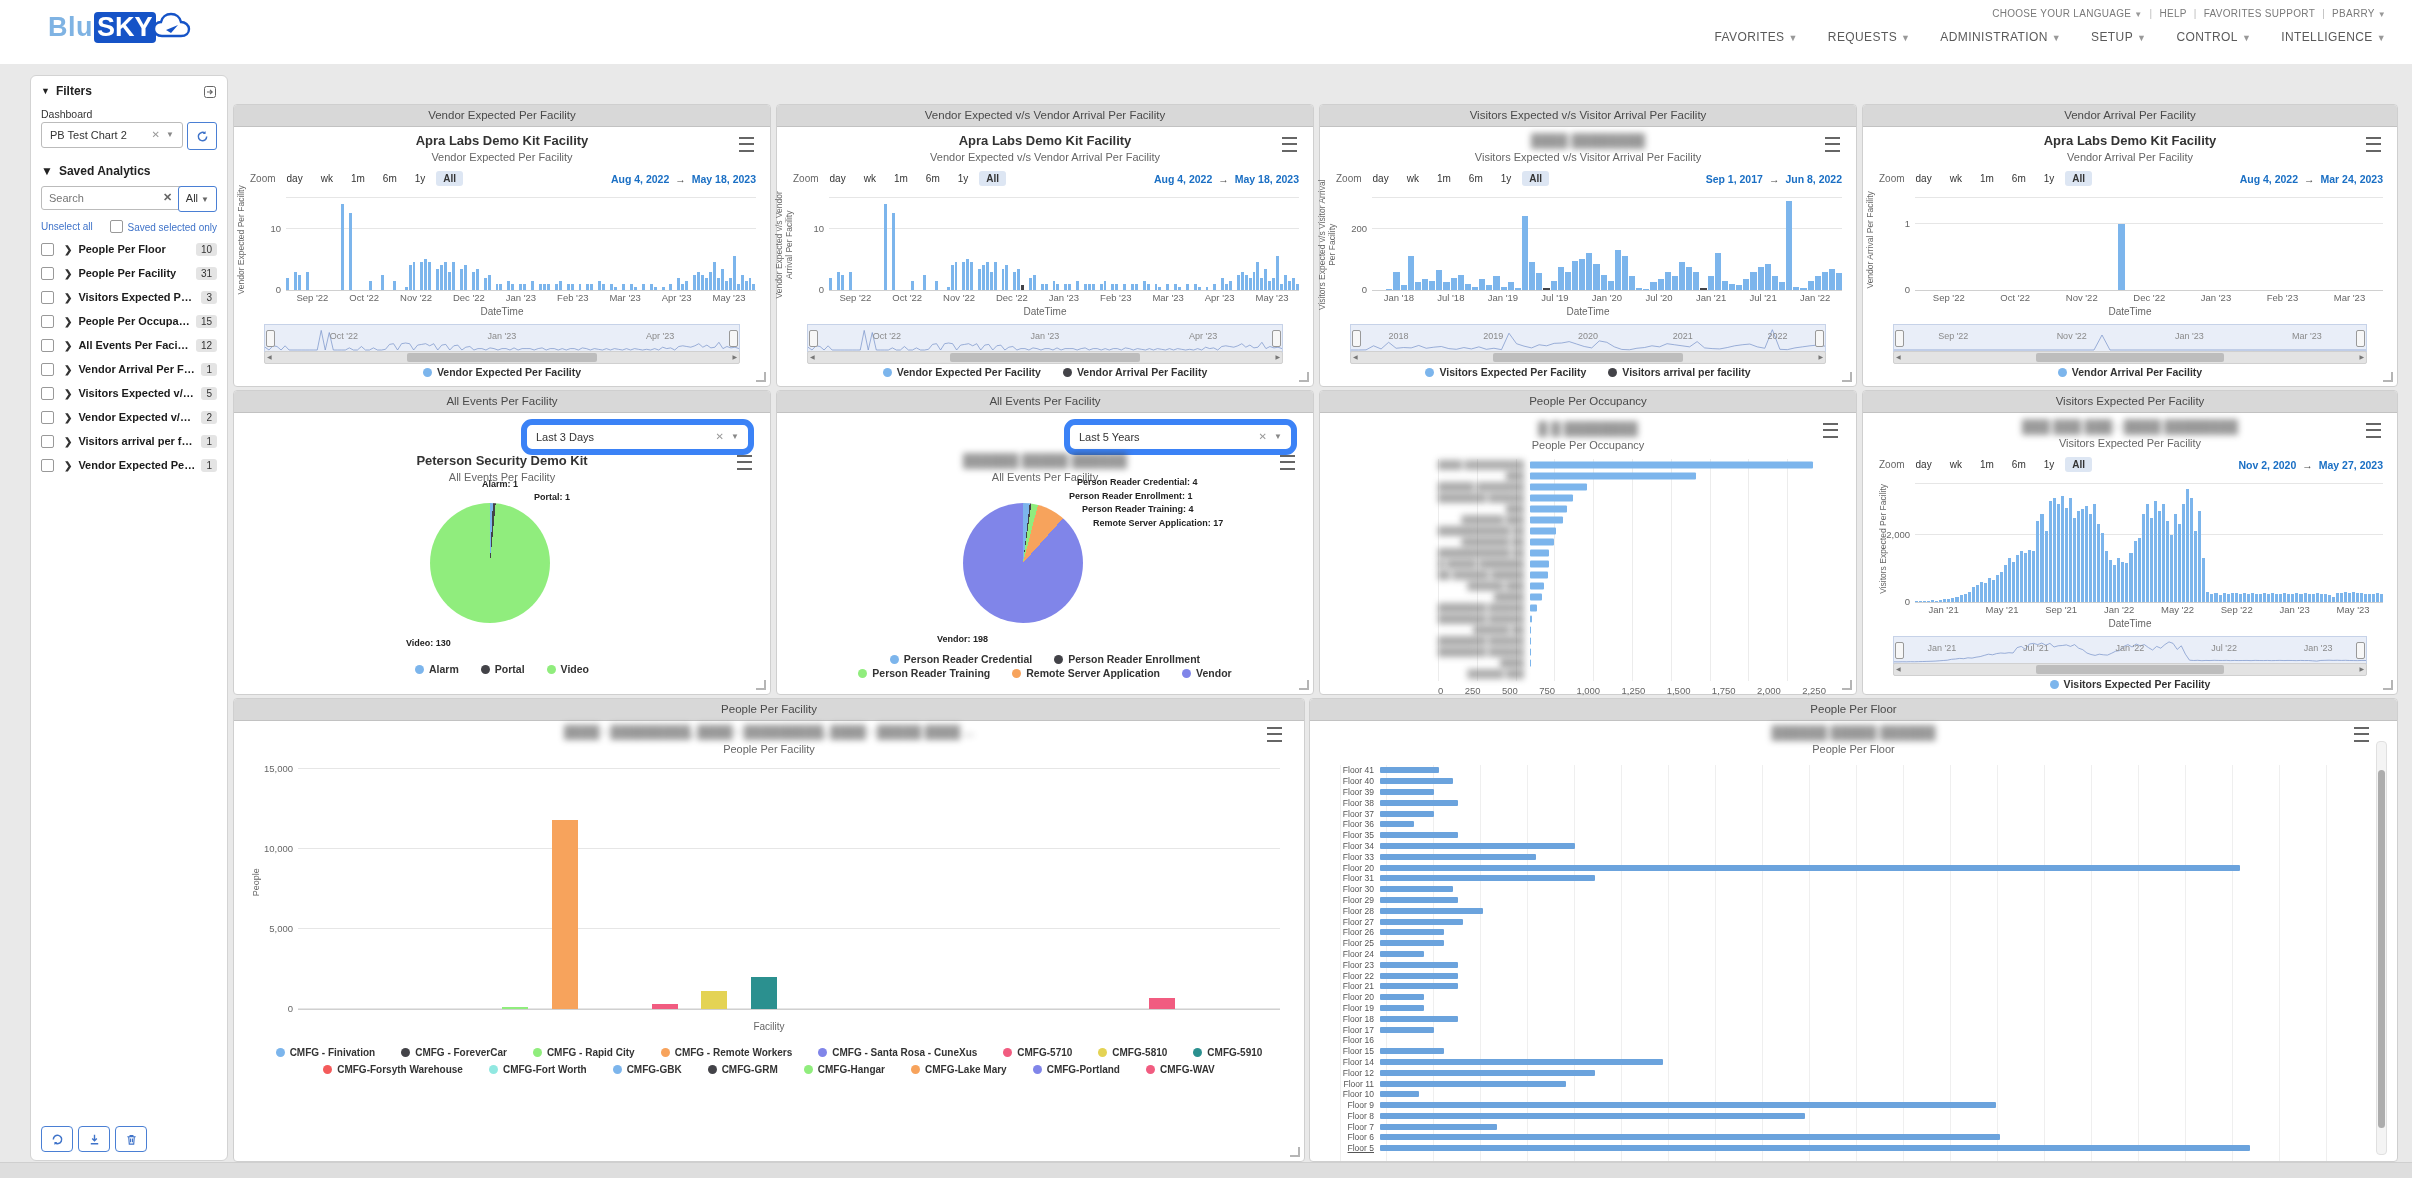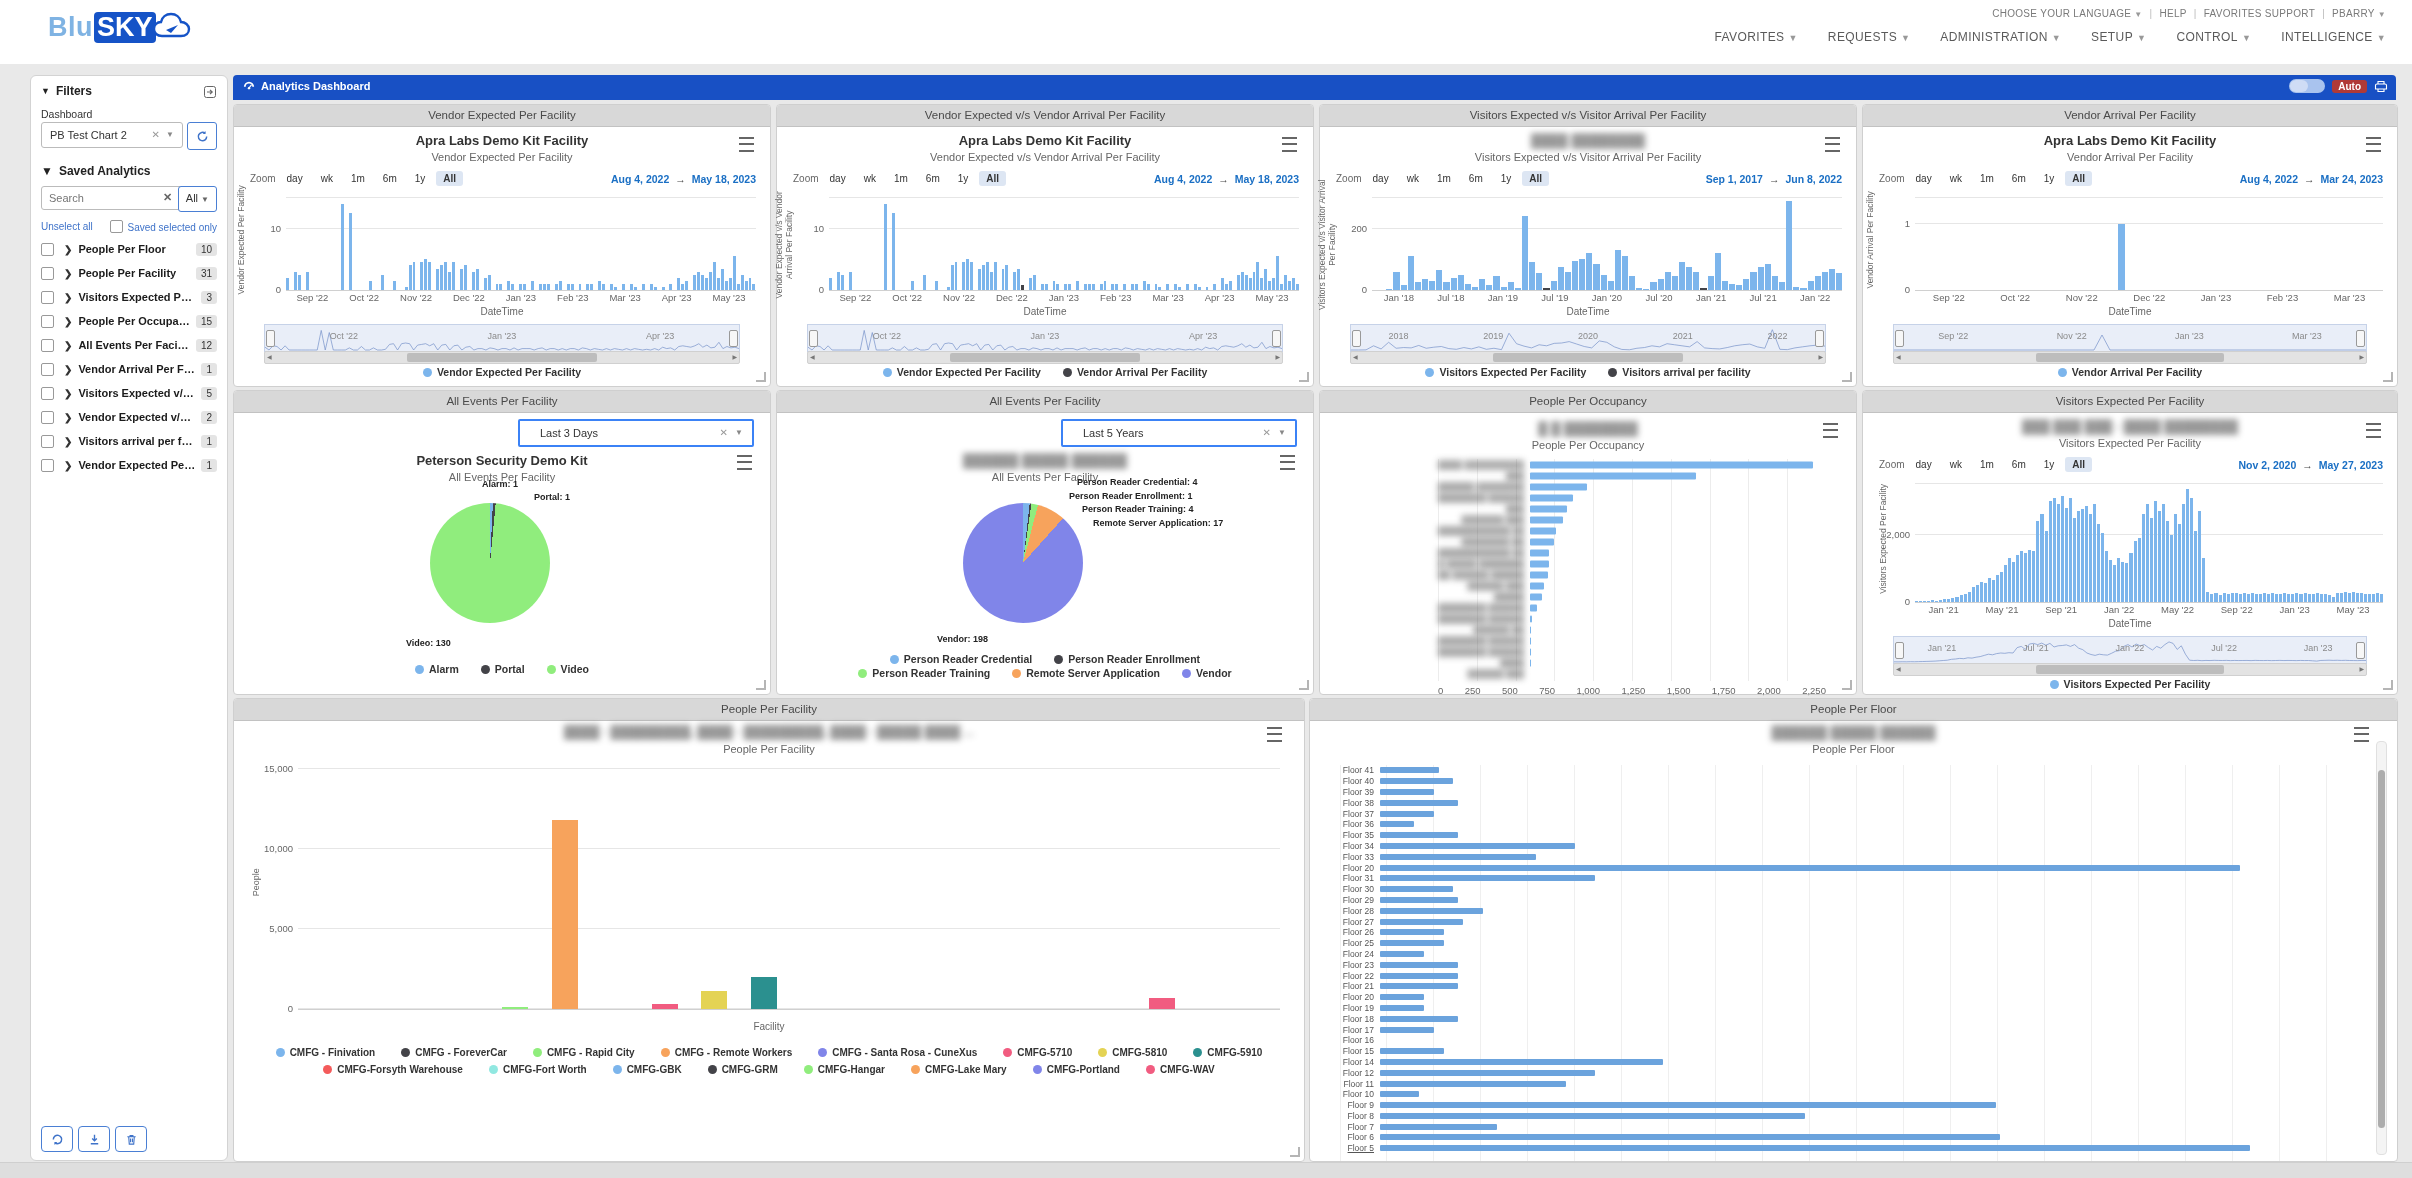--- a/index.html
+++ b/index.html
@@ -74,21 +74,21 @@
   .navticks{position:absolute;left:0;right:0;top:6px;display:flex;justify-content:space-around;font-size:9px;color:#8a8a8a;}
   .nhandle{position:absolute;top:5px;width:7px;height:15px;background:#f7f7f7;border:1px solid #999;border-radius:2px;z-index:2;}
   .scrollx{position:absolute;height:11px;background:#e3e3e3;border:1px solid #d0d0d0;border-radius:2px;}
   .scrollx .thumb{position:absolute;left:30%;width:40%;top:1px;bottom:1px;background:#bdbdbd;border-radius:2px;}
   .scrollx .ar{position:absolute;top:0;font-size:6px;color:#777;line-height:10px;}
   .legend{position:absolute;left:0;right:0;display:flex;justify-content:center;gap:22px;font-size:10.5px;font-weight:bold;color:#333;flex-wrap:wrap;}
   .lgi{display:flex;align-items:center;gap:5px;white-space:nowrap;}
   .dot{width:9px;height:9px;border-radius:50%;display:inline-block;}
   .pielbl{position:absolute;font-size:9px;font-weight:bold;color:#222;white-space:nowrap;}
   .pie{position:absolute;border-radius:50%;}
-  .pselect{position:absolute;right:16px;top:28px;width:212px;height:24px;border:2px solid #3b82f6;border-radius:2px;font-size:11px;color:#333;line-height:24px;padding-left:20px;background:#fff;}
+  .pselect{position:absolute;right:16px;top:28px;width:212px;height:24px;border:6px solid #3b82f6;border-radius:11px;font-size:11px;color:#333;line-height:24px;padding-left:9px;background:#fff;}
   .pselect .x{position:absolute;right:24px;color:#999;font-size:10px;}
   .pselect .dd{position:absolute;right:9px;color:#888;font-size:8px;}
   .hbars{position:absolute;}
   .hb-row{display:flex;align-items:center;}
   .hb-lab{font-size:8.5px;color:#555;text-align:right;white-space:nowrap;overflow:hidden;}
   .hb-track{flex:1;position:relative;height:100%;}
   .hb-bar{position:absolute;left:0;top:50%;transform:translateY(-50%);border-radius:1px;}
   .vgrid{background-image:repeating-linear-gradient(to right,#ececec 0 1px,transparent 1px 10%);}
   .colplot{position:absolute;}
   .colplot .cbar{position:absolute;bottom:0;width:26px;transform:translateX(-50%);}
@@ -235,39 +235,20 @@
           </svg>
       </span>
       <span class="tool-b">
         <svg width="13" height="13" viewBox="0 0 14 14">
             <path d="M2.5 4h9M5.5 4V2.8h3V4M4 4l.6 8h4.8L10 4M6 6v4M8 6v4" fill="none" stroke="#3f73c9" stroke-width="1.2"></path>
           </svg>
       </span>
     </div>
   </div>
 
-  <div class="tbar">
-    <div class="tt">
-      <svg width="12" height="12" viewBox="0 0 14 14">
-          <path d="M7 2a6 6 0 0 1 6 6h-2.2A3.8 3.8 0 0 0 7 4.2 3.8 3.8 0 0 0 3.2 8H1a6 6 0 0 1 6-6z" fill="#fff"></path>
-          <path d="M7 9.5L10 5.5" stroke="#fff" stroke-width="1.4"></path>
-          <circle cx="7" cy="9.5" r="1.4" fill="#fff"></circle>
-        </svg>
-      <span>Analytics Dashboard</span>
-    </div>
-    <div class="right">
-      <span class="toggle">
-          <span class="knob"></span>
-        </span>
-      <span class="autob">Auto</span>
-      <svg width="14" height="13" viewBox="0 0 14 13">
-          <path d="M4 4V1.5h6V4M3 4h8a1.5 1.5 0 0 1 1.5 1.5V9H10v2.5H4V9H1.5V5.5A1.5 1.5 0 0 1 3 4zM4 9h6" fill="none" stroke="#fff" stroke-width="1.1"></path>
-        </svg>
-    </div>
-  </div>
 
   <div class="panel ts" style="left:233px;top:104px;width:536px;height:281px;">
     <div class="phead">Vendor Expected Per Facility</div>
     <div class="ctitle" style="top:28px;">Apra Labs Demo Kit Facility</div>
     <div class="csub" style="top:46px;">Vendor Expected Per Facility</div>
     <div class="burger" style="top:32px;right:16px;"></div>
     <div class="zoomrow" style="top:66px;">
         <span>Zoom</span>
         <span class="zb">day</span>
         <span class="zb">wk</span>

